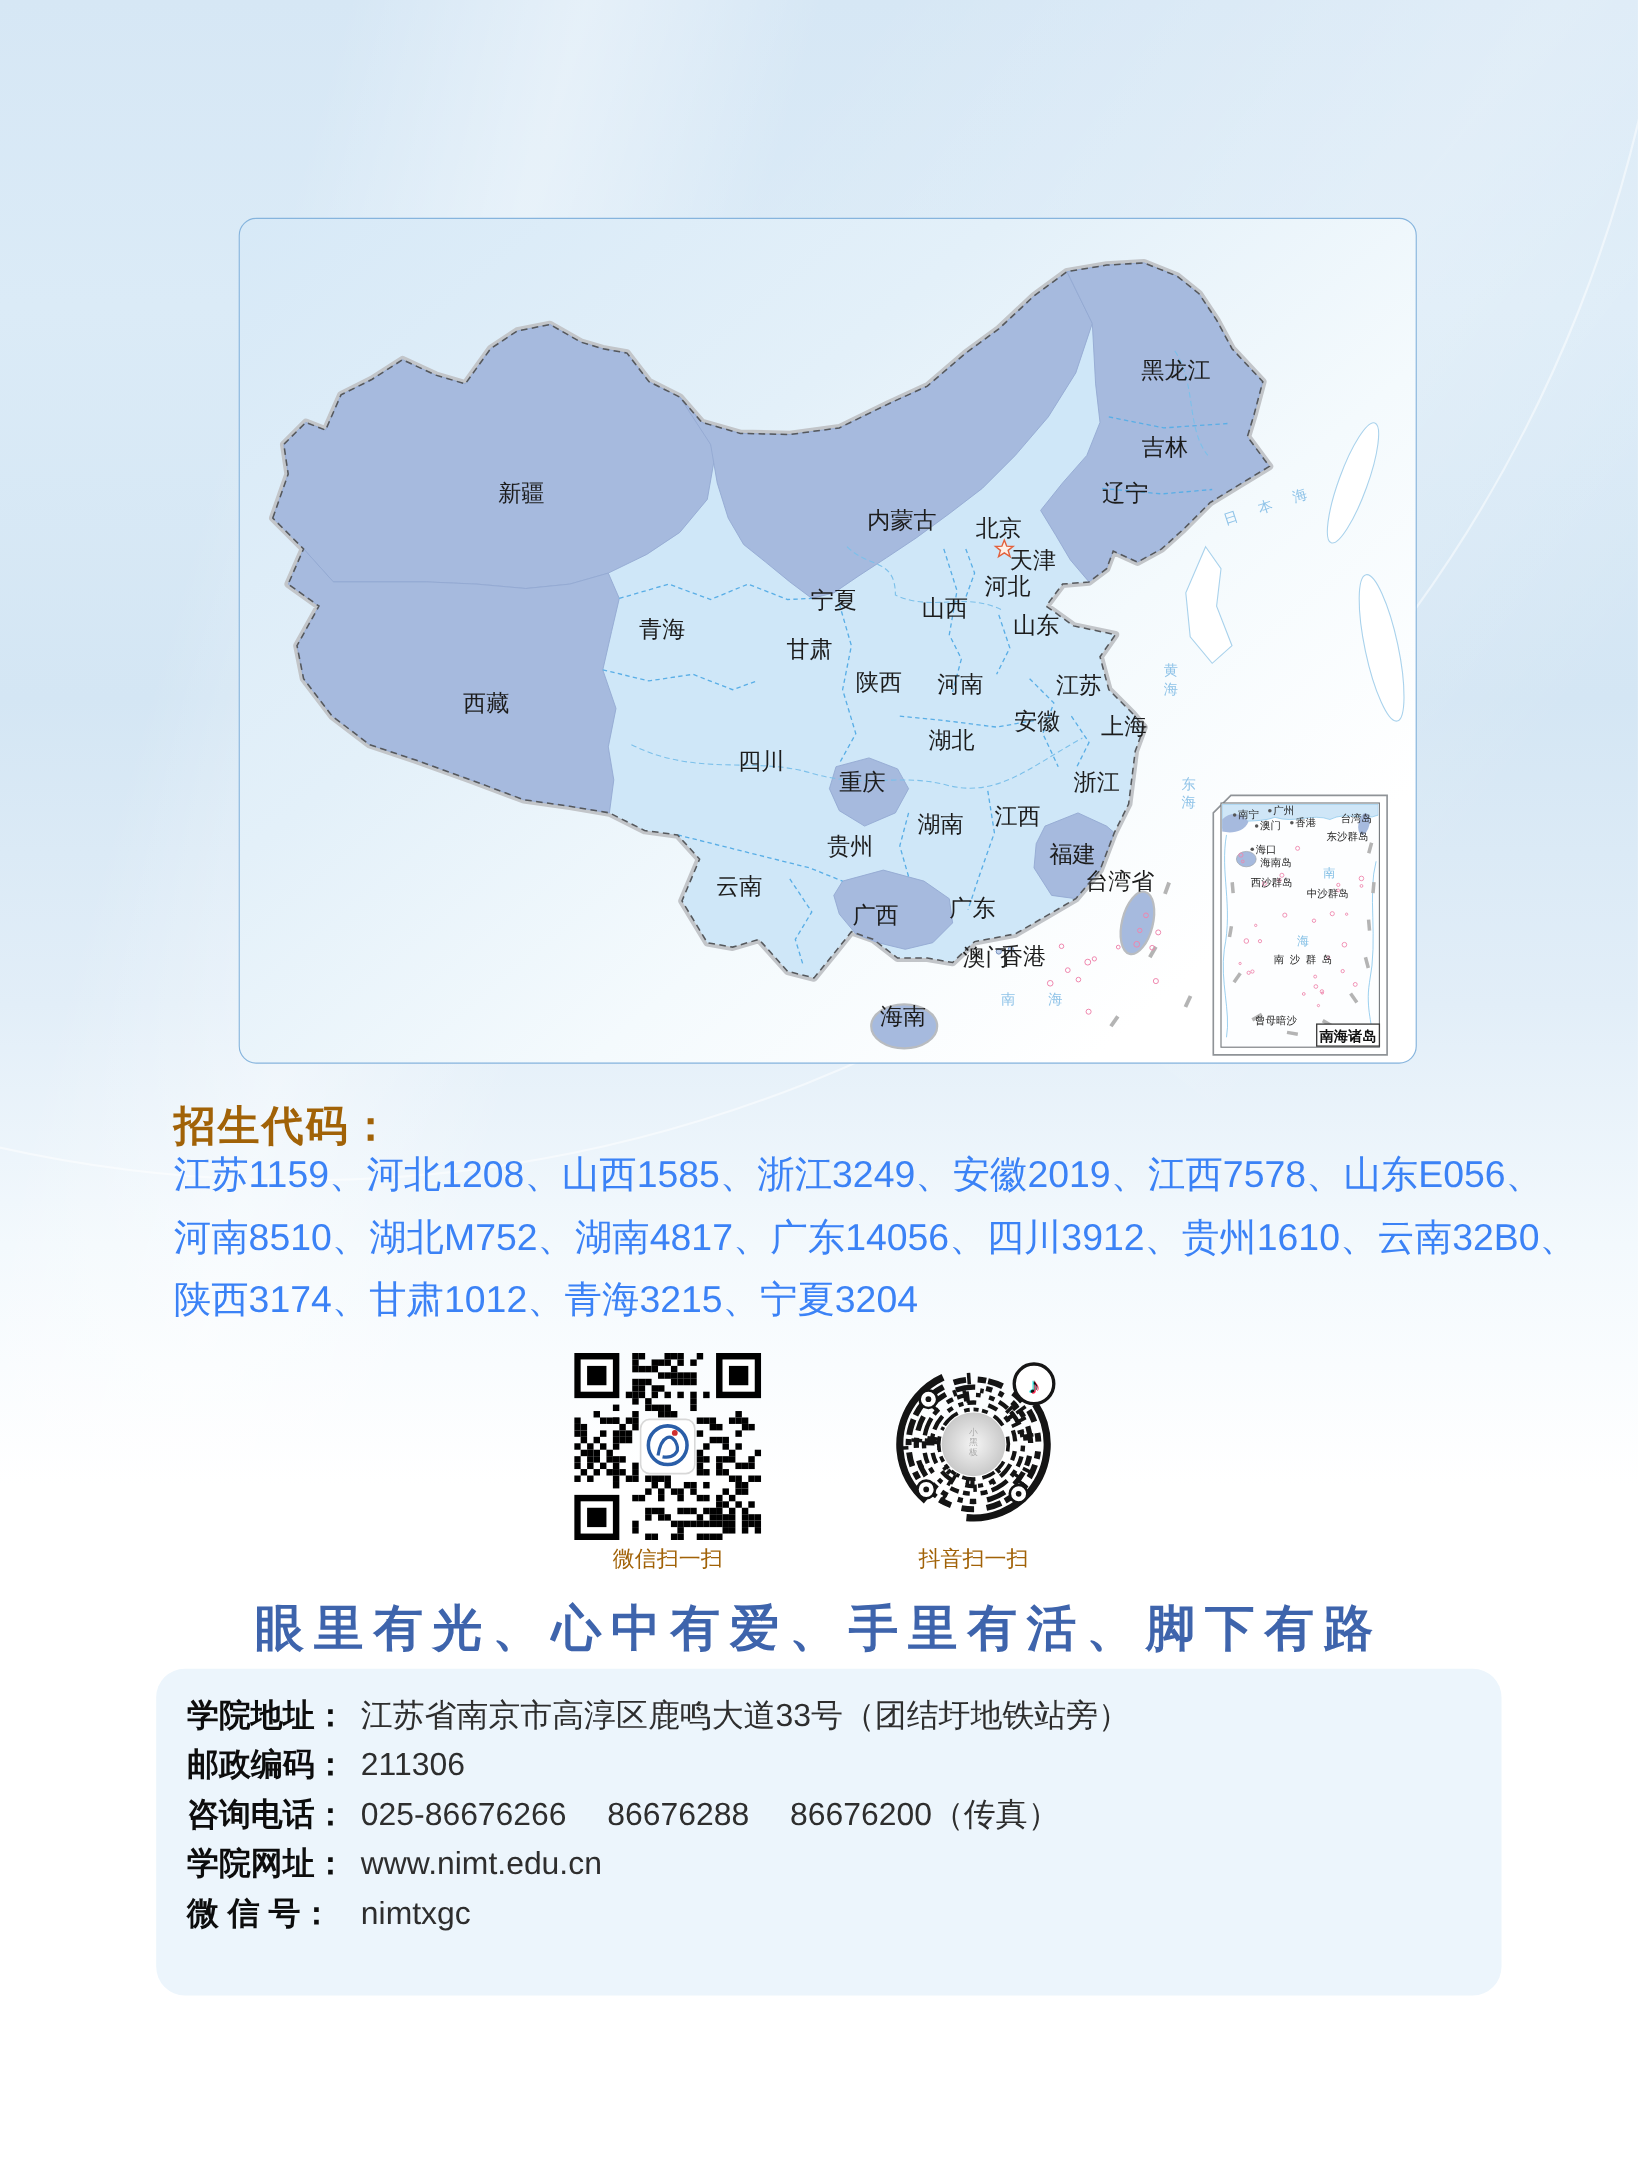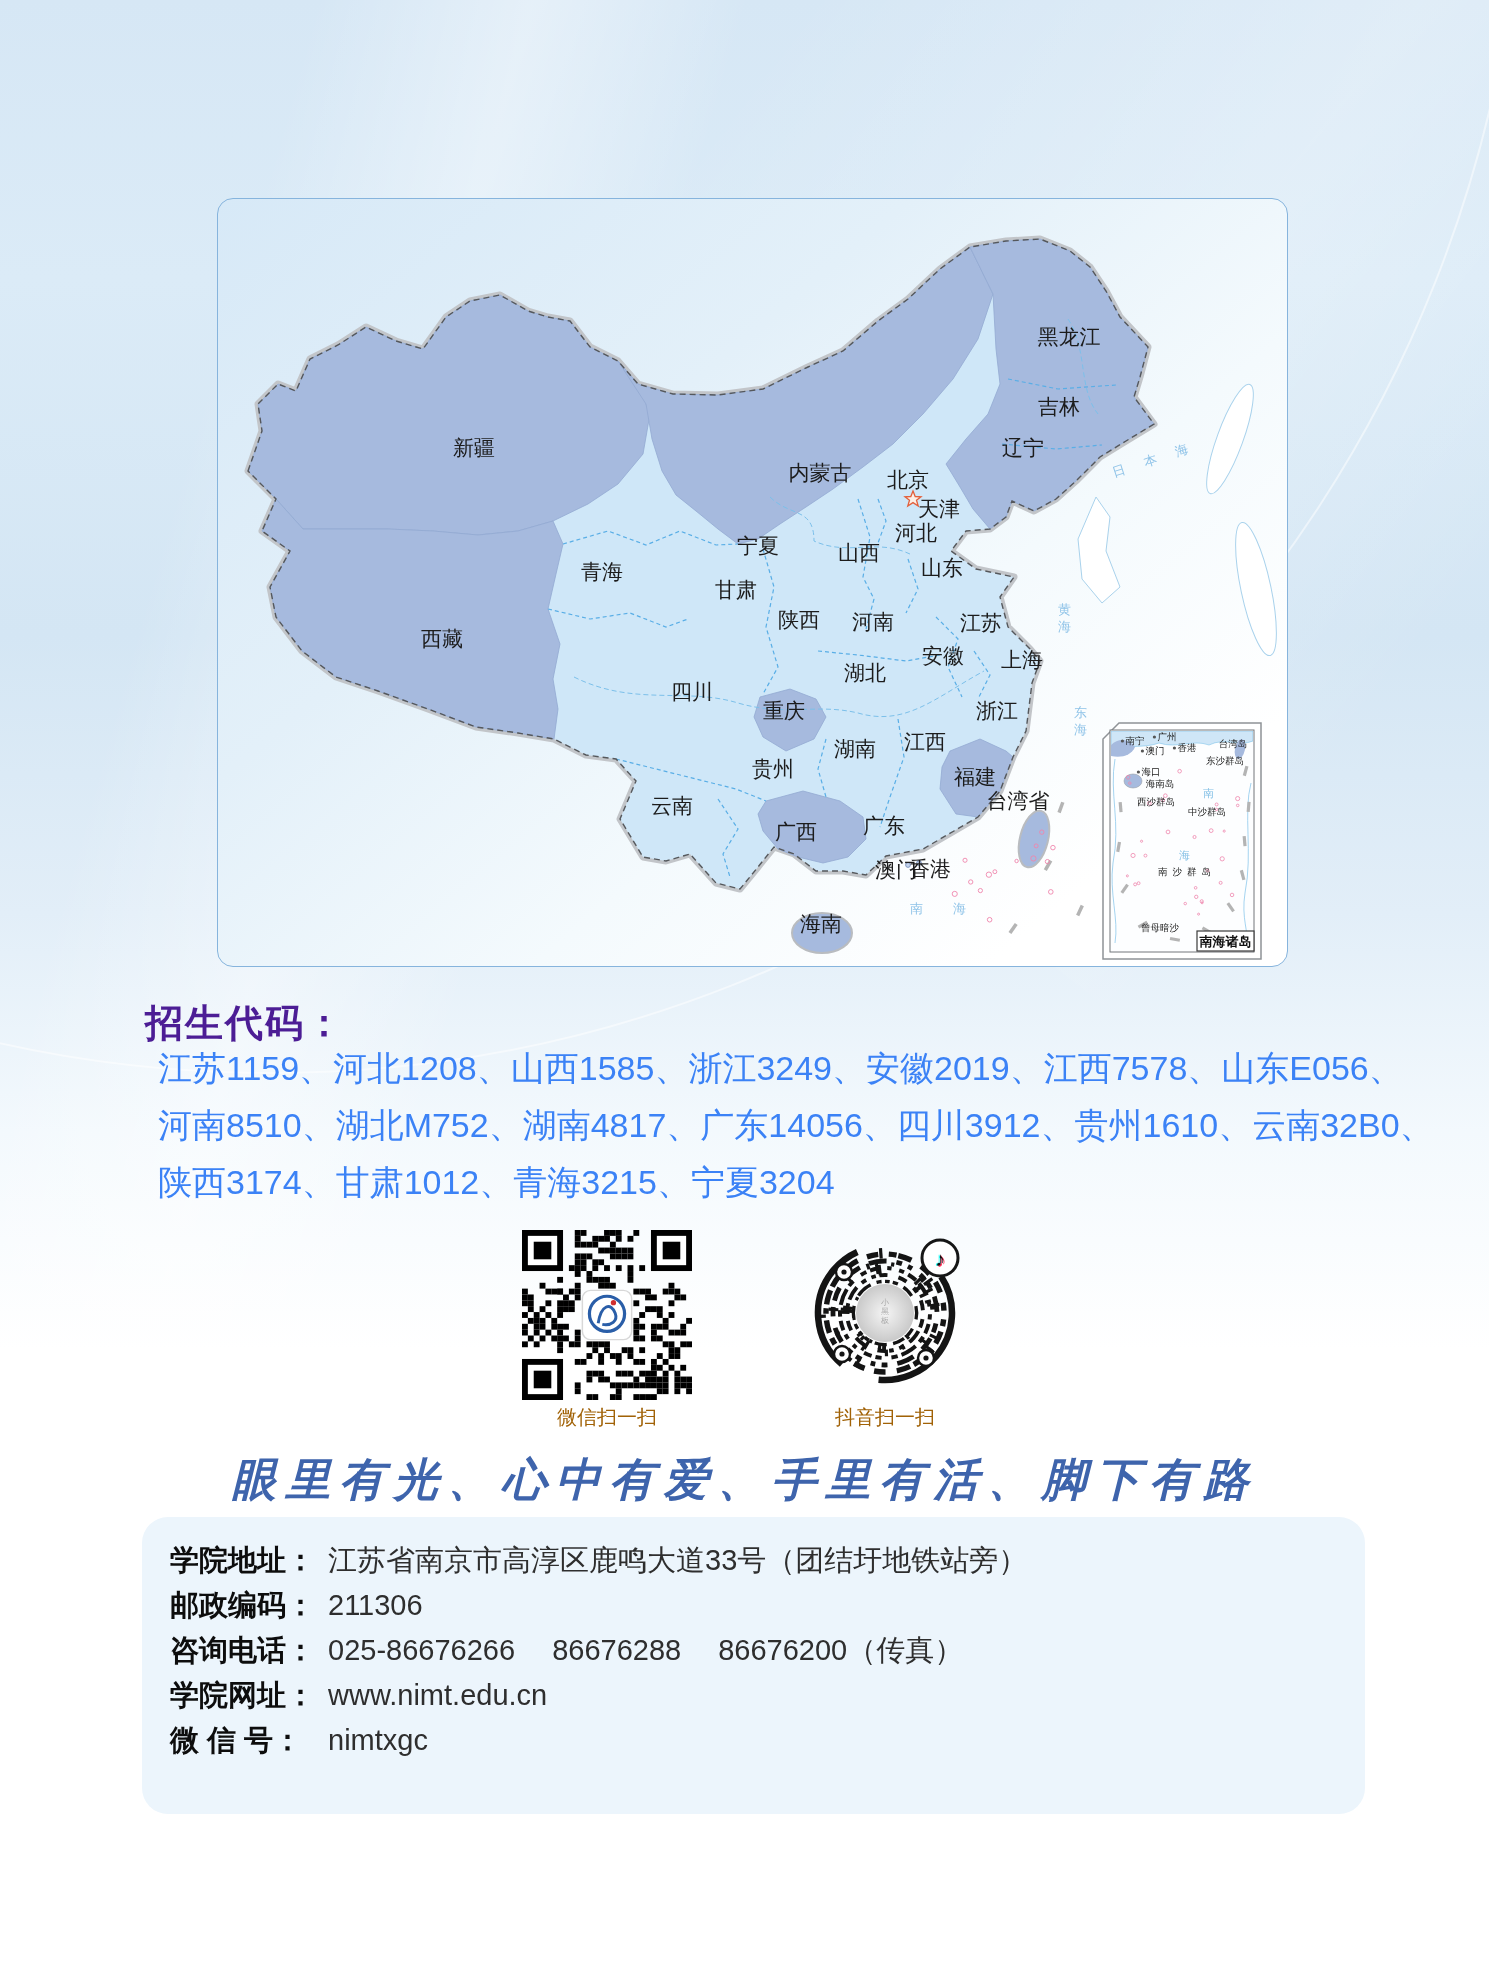--- a/index.html
+++ b/index.html
@@ -15,30 +15,30 @@
     background:linear-gradient(90deg,rgba(255,255,255,0) 0%,rgba(255,255,255,.25) 55%,rgba(255,255,255,0) 100%);}
   .arc{left:-980px;top:-1430px;width:2500px;height:2500px;border-radius:50%;
     border:2px solid rgba(255,255,255,.5);}
   .map-card{
     position:absolute;left:217px;top:198px;width:1069px;height:767px;
     border:1px solid #86b4dd;border-radius:16px;overflow:hidden;
     background:linear-gradient(140deg,#d7e9f7 0%,#e3f0f9 35%,#f4fafd 62%,#ffffff 85%);
   }
   .map-card svg{display:block;width:1069px;height:767px;}
   .sec-title{
-    position:absolute;left:145px;top:998px;font-size:38px;font-weight:bold;
-    color:#4c1d95;letter-spacing:2px;
+    position:absolute;left:158px;top:998px;font-size:38px;font-weight:bold;
+    color:#a16207;letter-spacing:2px;
   }
   .codes{position:absolute;left:158px;top:1040px;width:1200px;font-size:34px;color:#3b82f6;}
   .codes div{line-height:57px;white-space:nowrap;}
   .qrbox{position:absolute;}
   .qr-caption{position:absolute;text-align:center;font-size:20px;color:#a16207;}
   .slogan{
     position:absolute;left:0;top:1450px;width:100%;text-align:center;
-    font-family:"DejaVu Serif","Liberation Serif",serif;font-style:italic;font-weight:600;
+    font-family:"DejaVu Serif","Liberation Serif",serif;font-weight:600;
     font-size:45px;color:#3e64ac;letter-spacing:9px;white-space:nowrap;
   }
   .contact{
     position:absolute;left:142px;top:1517px;width:1223px;height:297px;
     background:#ecf5fc;box-sizing:border-box;padding:21px 0 0 28px;font-size:29px;border-radius:26px;
   }
   .crow{line-height:45px;white-space:nowrap;}
   .clabel{display:inline-block;width:158px;font-weight:bold;color:#0d0d0d;}
   .cval{color:#2e2e2e;}
 </style>

